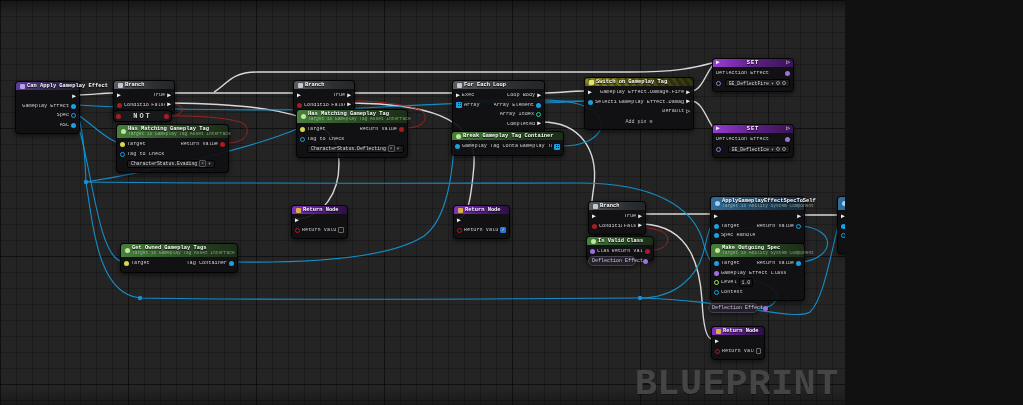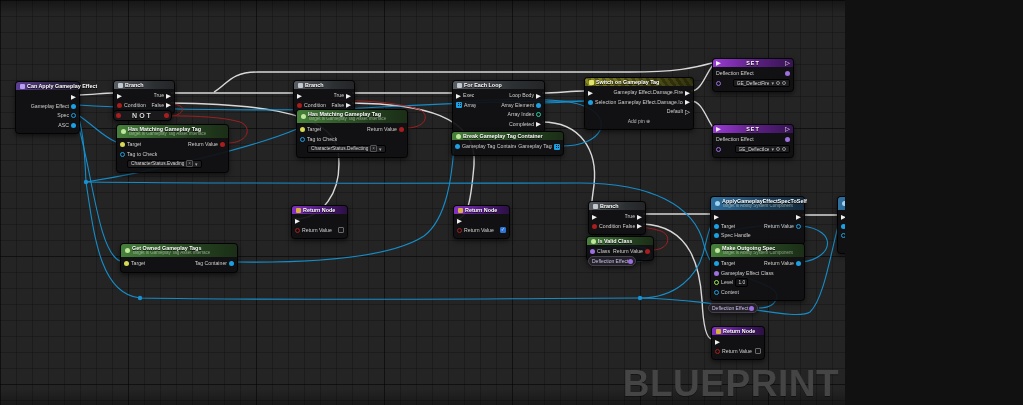--- a/index.html
+++ b/index.html
@@ -1,19 +1,19 @@
 <!DOCTYPE html>
 <html><head>
 <meta charset="utf-8">
 <style>
   html,body{margin:0;padding:0;background:#111;}
   *{box-sizing:border-box;}
   .graph{
     position:relative;width:845px;height:405px;overflow:hidden;
-    font-family:Liberation Sans, sans-serif;
+    font-family:Liberation Mono, monospace;
     background-color:#242424;
     background-image:
       linear-gradient(rgba(5,5,5,.5) 1px,transparent 1px),
       linear-gradient(90deg,rgba(5,5,5,.5) 1px,transparent 1px),
       linear-gradient(rgba(0,0,0,.22) 1px,transparent 1px),
       linear-gradient(90deg,rgba(0,0,0,.22) 1px,transparent 1px);
     background-size:128px 128px,128px 128px,16px 16px,16px 16px;
   }
   .vignette{position:absolute;inset:0;z-index:1;pointer-events:none;
     background:linear-gradient(180deg,rgba(0,0,0,.4),transparent 14px,transparent 96%,rgba(0,0,0,.35));}

